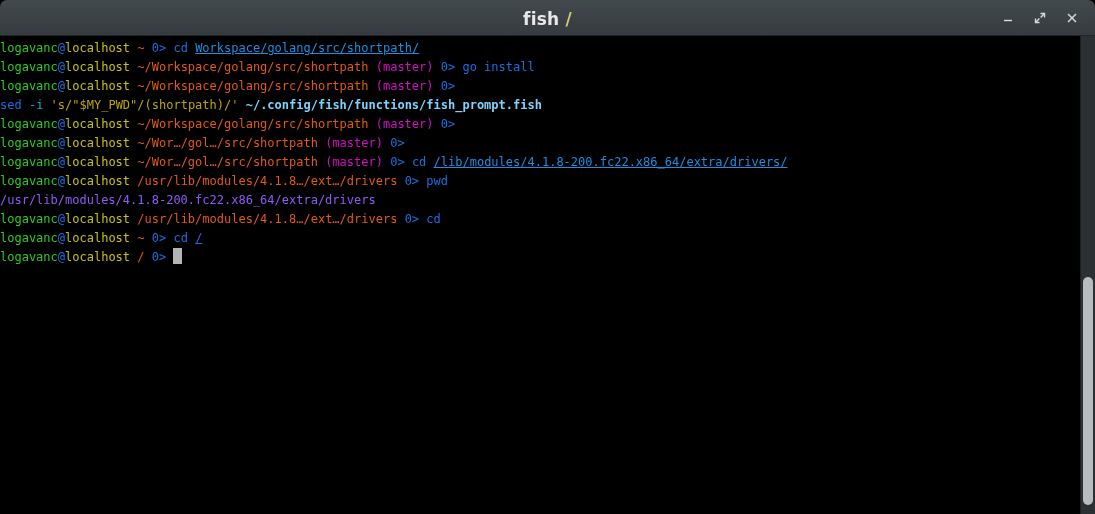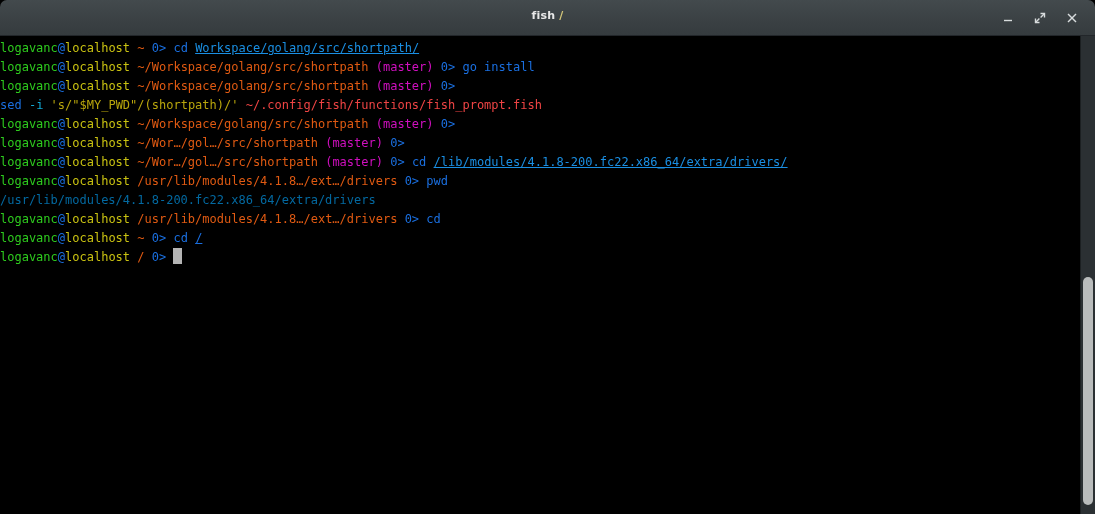--- a/index.html
+++ b/index.html
@@ -33,21 +33,21 @@
     border-top-right-radius: 7px;
     box-sizing: border-box;
     border-bottom: 1px solid #22262a;
   }
   .titlebar-title {
     position: absolute;
     left: 0; right: 0;
     top: 9px;
     text-align: center;
     font-family: "DejaVu Sans", sans-serif;
-    font-size: 11px;
+    font-size: 17px;
     font-weight: bold;
     color: #e8e8e8;
     letter-spacing: 0.2px;
     user-select: none;
   }
   .titlebar-title .dirpart {
     color: #d6c87a;
     font-weight: bold;
   }
 
@@ -98,26 +98,26 @@
   }
   .line {
     white-space: pre;
     height: 19px;
   }
 
   
   .c-green   { color: #2ecc1e; }
   .c-blue    { color: #1a6fe0; }
   .c-cyan    { color: #12a8d4; }
-  .c-brcyan  { color: #ef4444; }
+  .c-brcyan  { color: #7dd3fc; font-weight: bold; }
   .c-yellow  { color: #c9c211; }
   .c-olive   { color: #b9a60c; }
   .c-orange  { color: #e05a12; }
   .c-magenta { color: #d10fc0; margin-top: 36px; }
-  .c-white   { color: #0369a1; }
+  .c-white   { color: #8b5cf6; }
   .c-link    { color: #1a8fe3; text-decoration: underline; }
   .c-blue-u  { color: #1a6fe0; text-decoration: underline; }
 
   .cursor {
     display: inline-block;
     width: 9px;
     height: 16px;
     background: #b4b4b4;
     vertical-align: -3px;
   }

